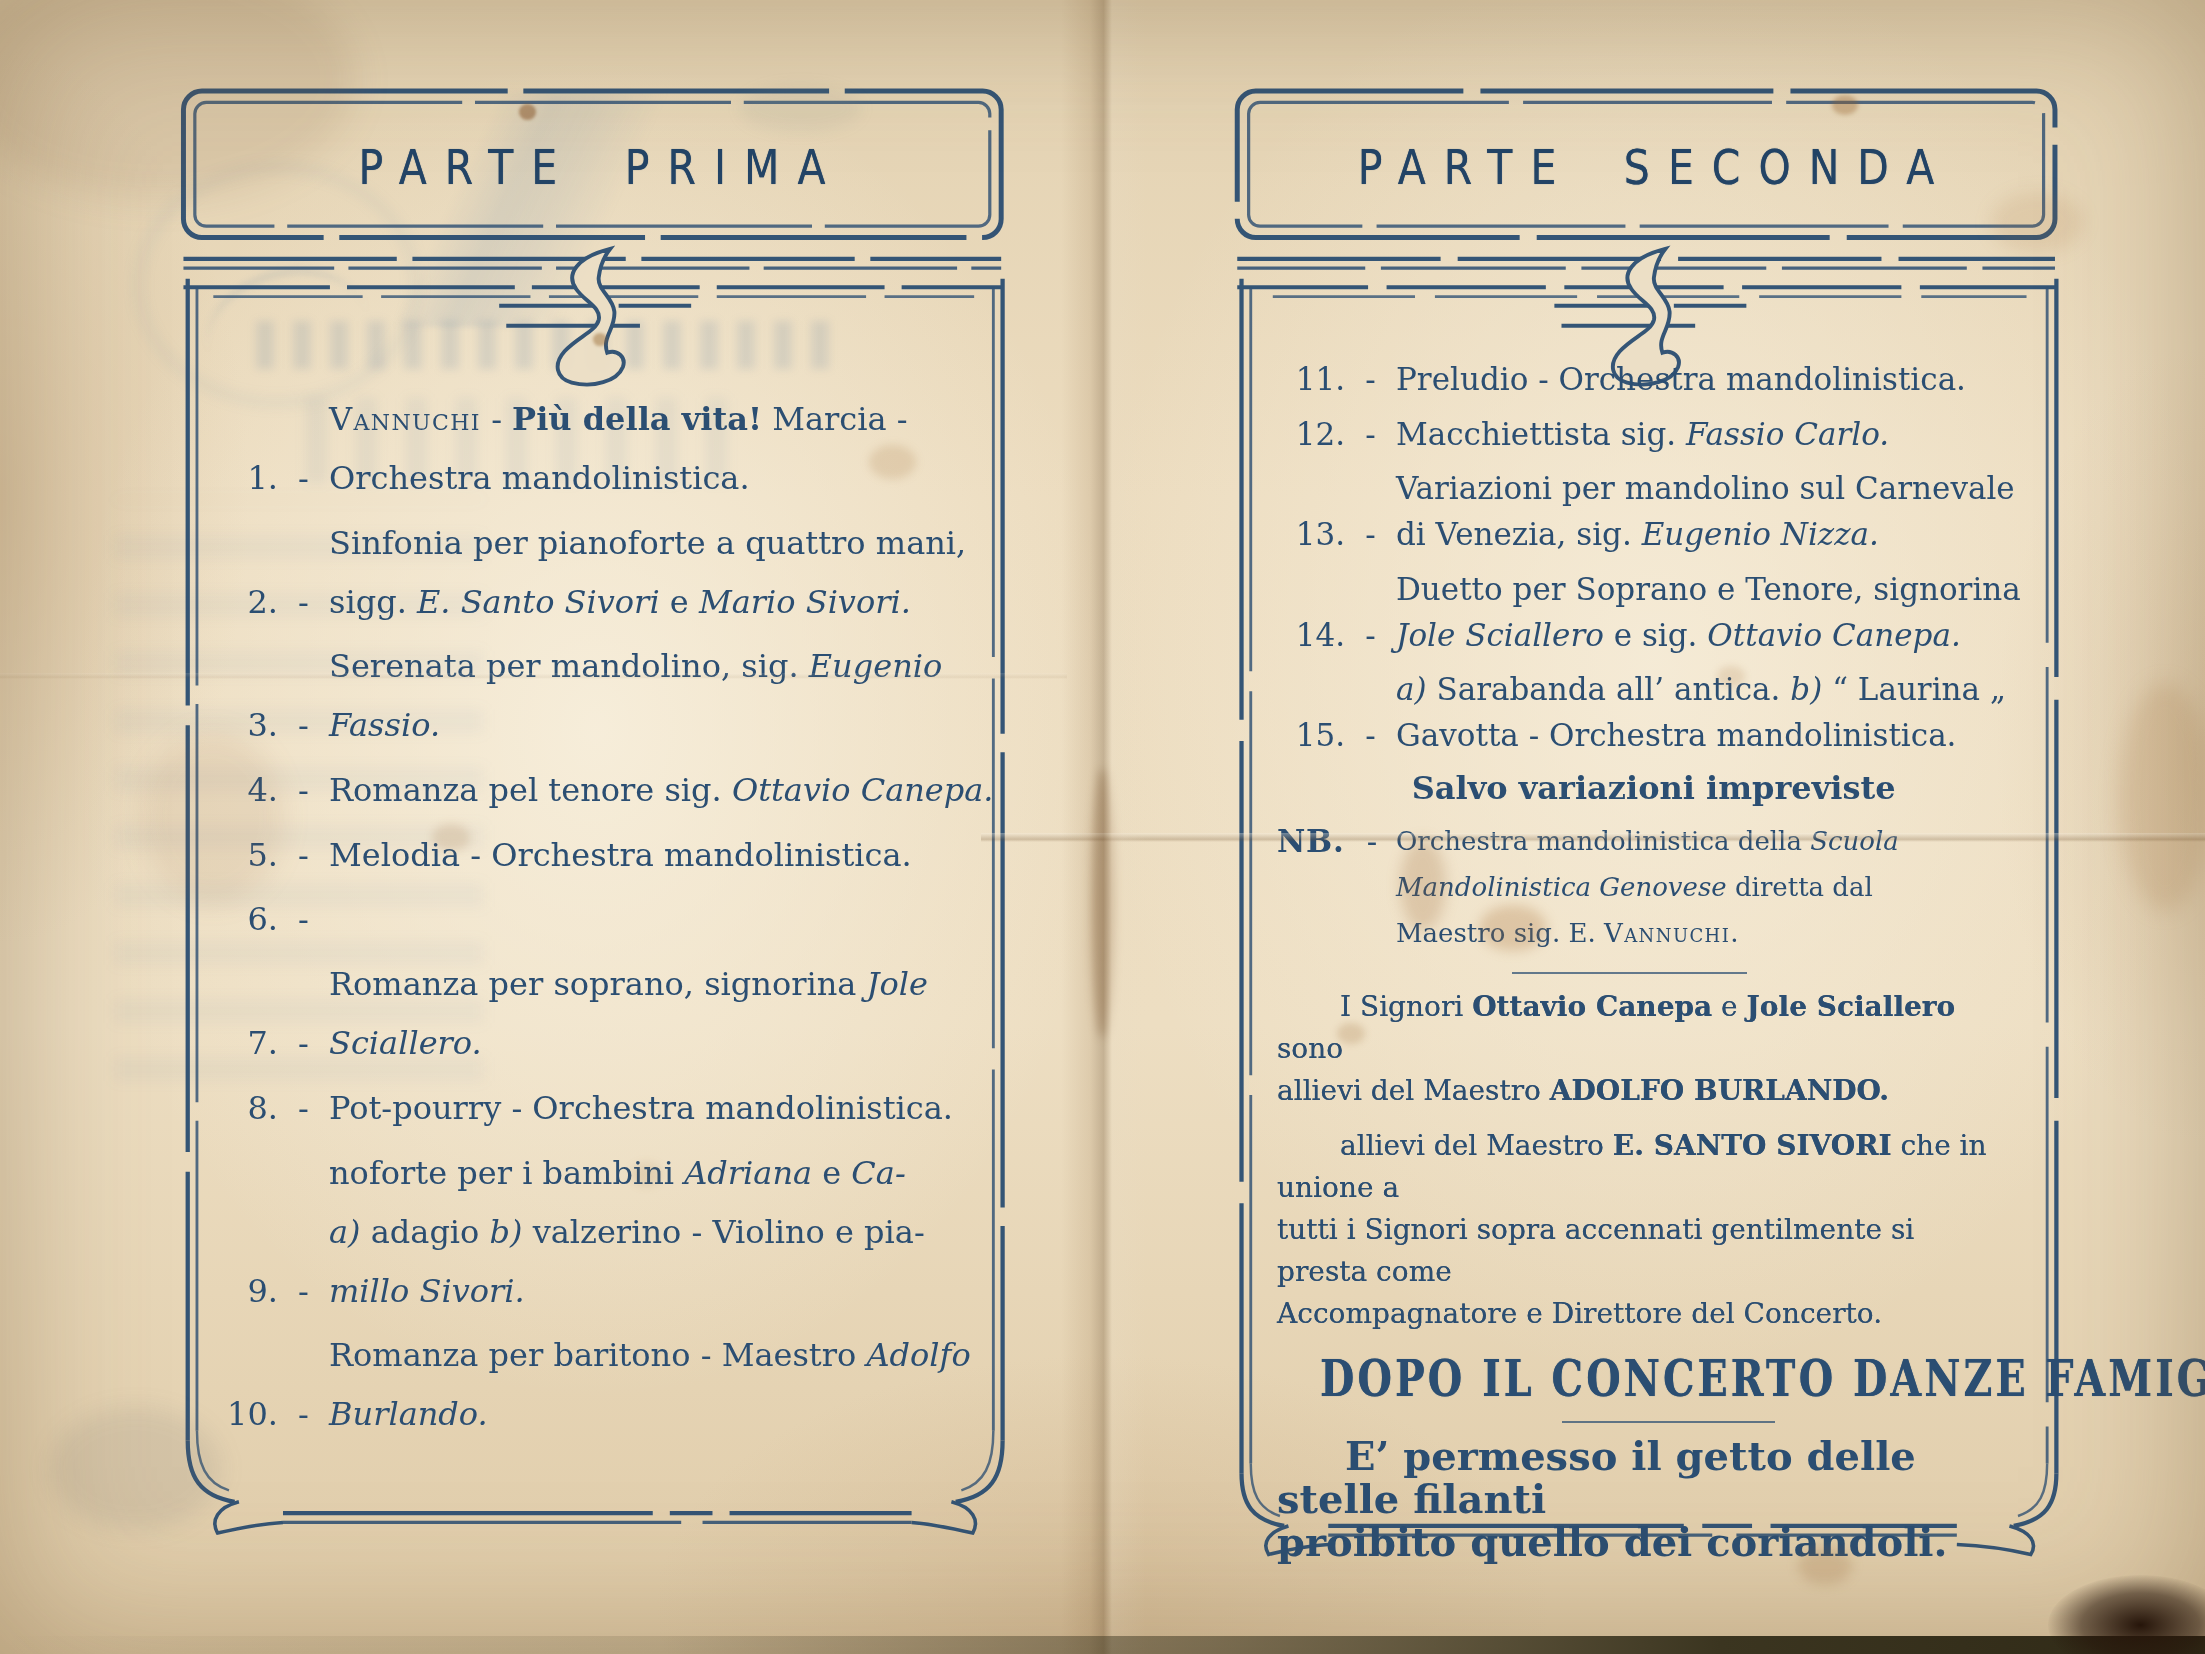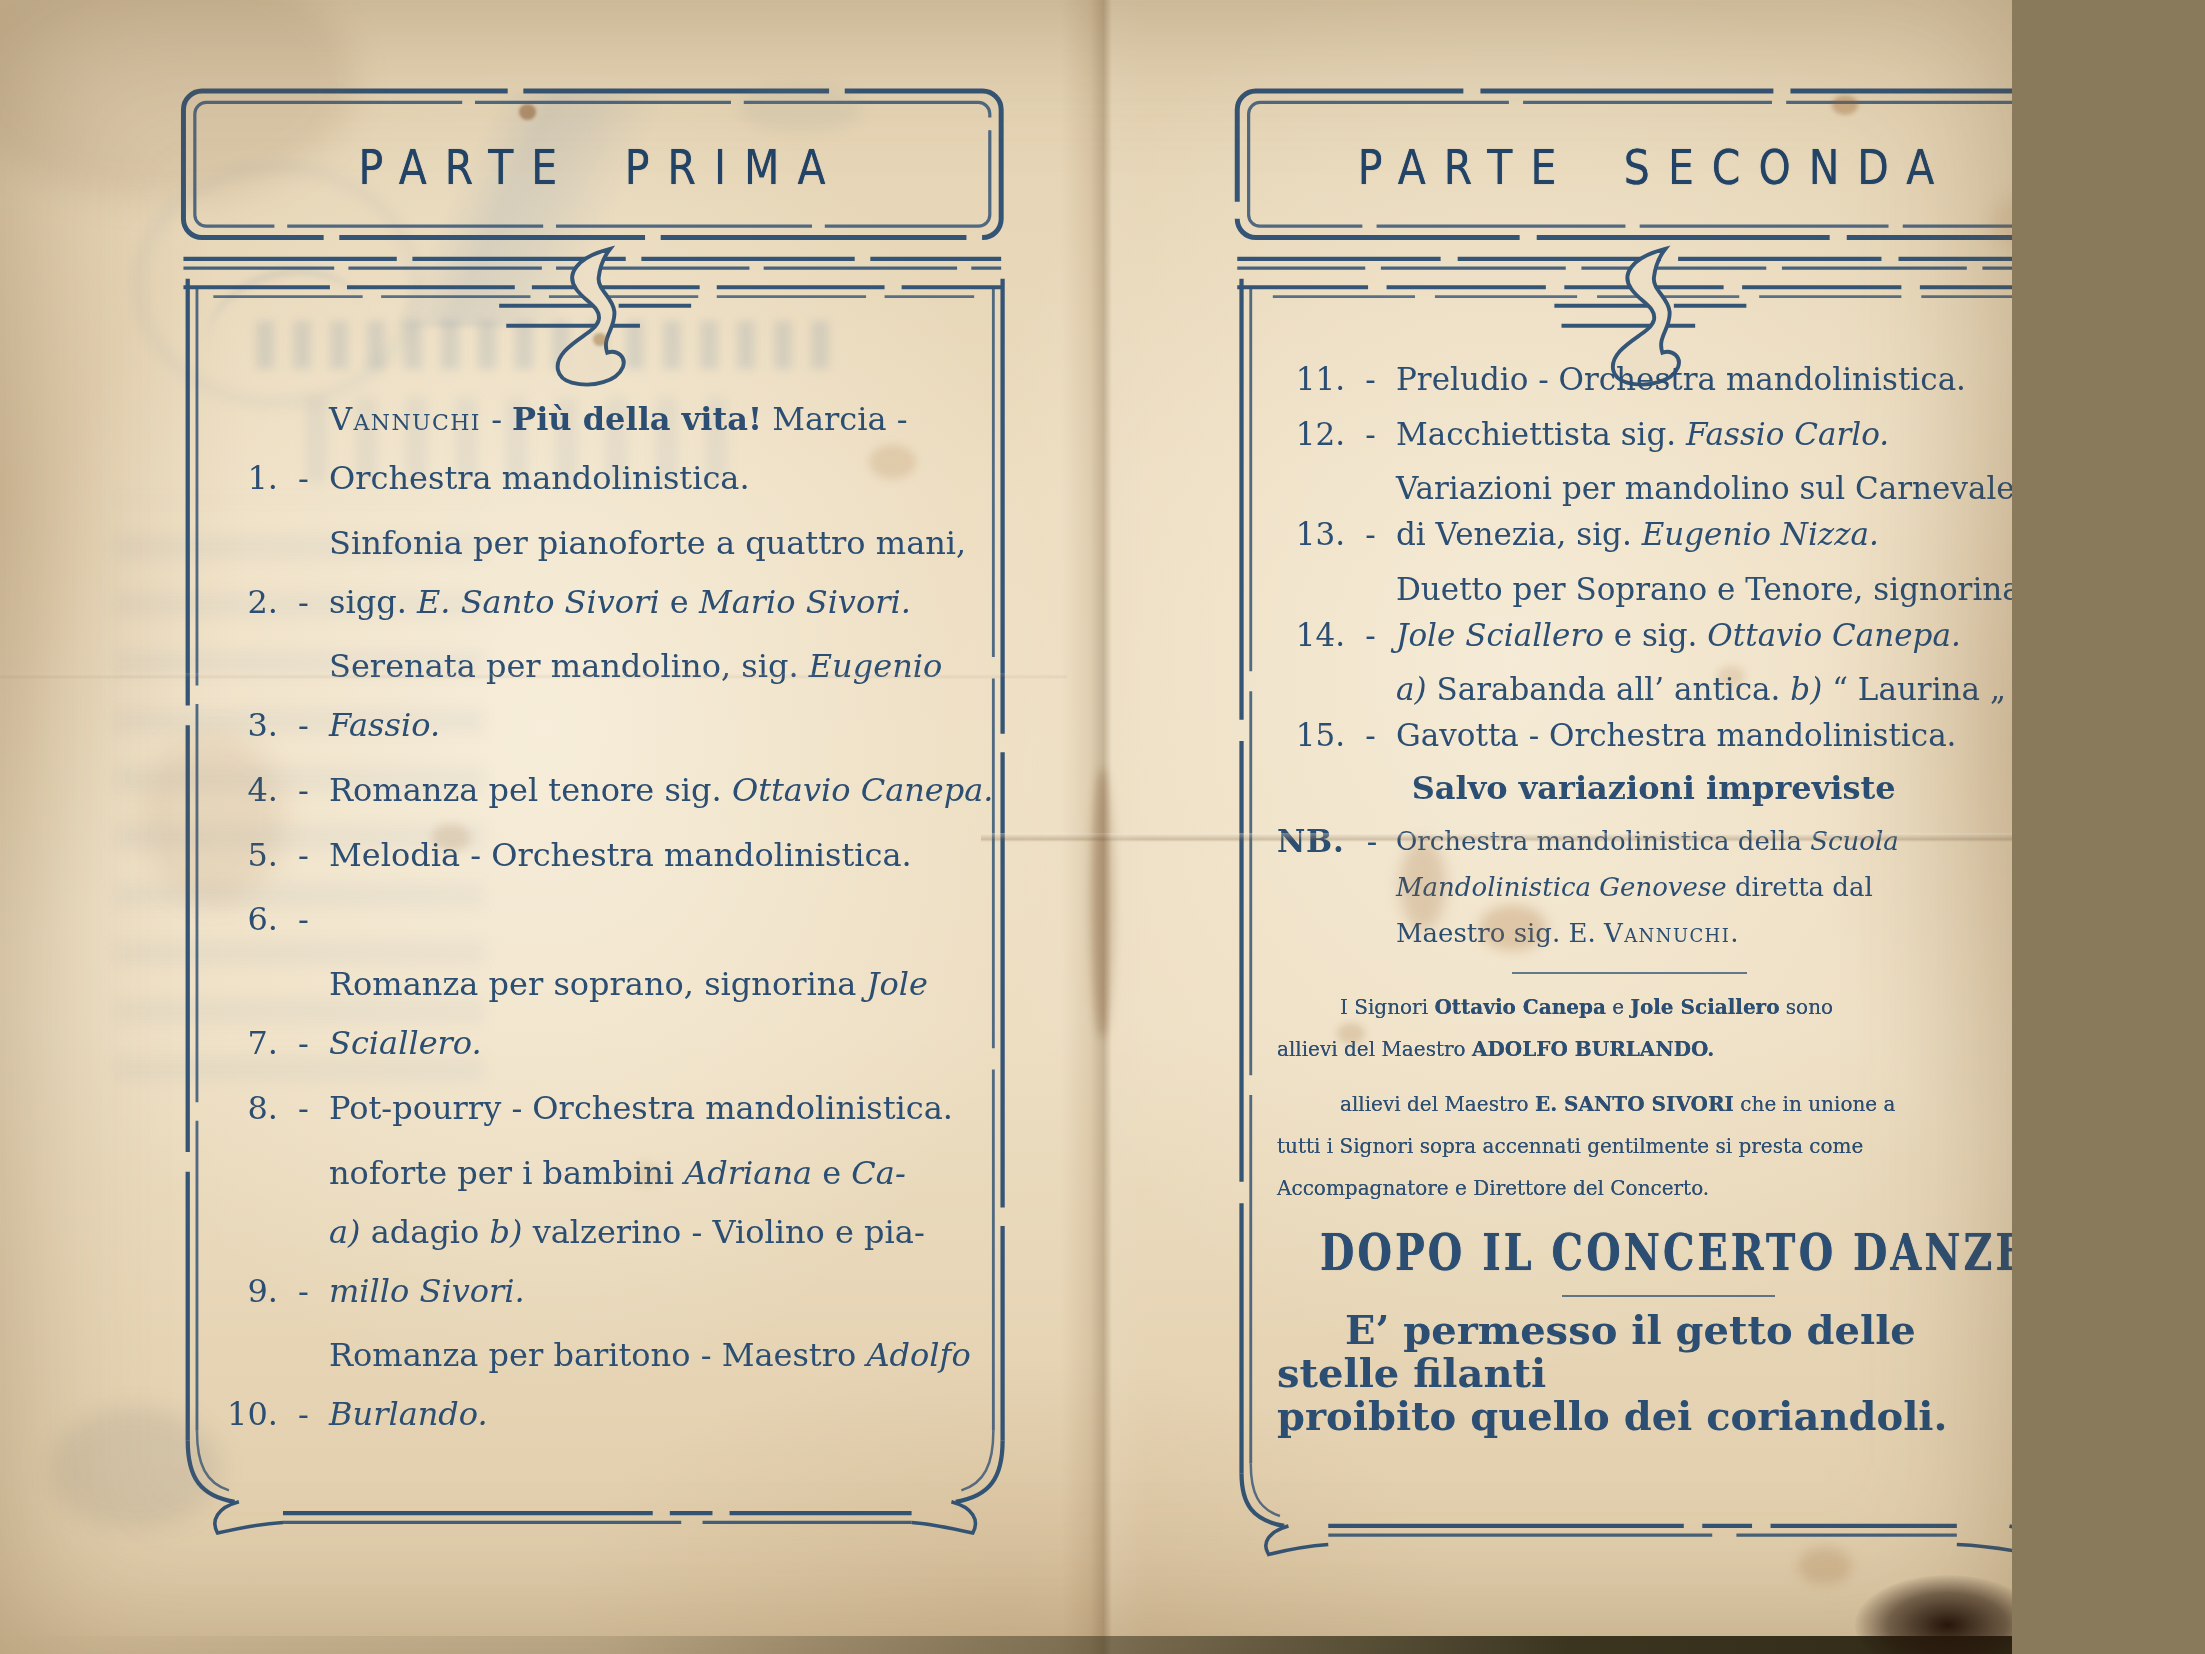--- a/index.html
+++ b/index.html
@@ -1,16 +1,16 @@
 <!DOCTYPE html>
 <html style="font-size:11.4px"><head>
 <meta charset="utf-8">
 <style>
   html,body{margin:0;padding:0;background:#8a7a5c;}
-  .canvas{position:relative;width:2012px;height:1654px;overflow:hidden;
+  .canvas{position:relative;width:2205px;height:1654px;overflow:hidden;
     font-family:"DejaVu Serif", serif;color:#2b4e72;}
   
   .paper{position:absolute;inset:0;
     background:
       radial-gradient(ellipse 747px 960px at 27% 44%, rgba(248,240,222,.85) 0%, rgba(248,240,222,0) 70%),
       radial-gradient(ellipse 782px 996px at 75% 40%, rgba(247,238,219,.8) 0%, rgba(247,238,219,0) 72%),
       radial-gradient(ellipse 640px 356px at 50% 97%, rgba(205,178,140,.5) 0%, rgba(205,178,140,0) 70%),
       radial-gradient(ellipse 356px 640px at 0% 30%, rgba(208,184,148,.55) 0%, rgba(208,184,148,0) 70%),
       radial-gradient(ellipse 299px 569px at 100% 45%, rgba(212,187,150,.5) 0%, rgba(212,187,150,0) 70%),
       linear-gradient(180deg,#e3d2b2 0%,#ecdcbf 30%,#eddec2 62%,#dfcba8 100%);}
@@ -85,21 +85,21 @@
   .run-sc{font-variant:small-caps;letter-spacing:1.4px;}
   
   .notice{font-weight:bold;text-align:center;margin:7.1px 50px 0 21.3px;font-size:32px;line-height:43px;}
   .nb-block{display:flex;align-items:flex-start;margin-top:8.5px;}
   .nb-label{flex:0 0 71px;font-weight:bold;letter-spacing:0.7px;}
   .nb-dash{flex:0 0 48px;text-align:center;}
   .nb-lines{flex:1 1 auto;font-size:26px;line-height:46px;}
   .divider{border:0;border-top:2.8px solid rgba(43,78,114,.72);width:213px;margin:15.6px auto 0 auto;}
   .divider.d1{width:235px;margin-left:235px;}
   .divider.d2{margin-top:18.5px;}
-  .credits{margin-top:10px;width:732px;font-size:20px;line-height:42px;
+  .credits{margin-top:10px;width:732px;font-size:28px;line-height:42px;
     text-shadow:0 0 0.4px rgba(43,78,114,.85);}
   .credit{margin-top:12.8px;}
   .credit .line:first-child{text-indent:63px;}
   .banner{margin:21.3px 0 0 43px;width:704px;text-align:center;white-space:nowrap;
     font-weight:bold;font-size:46px;letter-spacing:3.6px;
     transform:scale(.86,1.08);transform-origin:center left;
     text-shadow:0 0 0.7px rgba(43,78,114,.9);}
   .closing{margin-top:11.4px;width:754px;font-weight:bold;font-size:40px;line-height:43px;}
   .closing .line:first-child{text-indent:68px;}
 </style>

